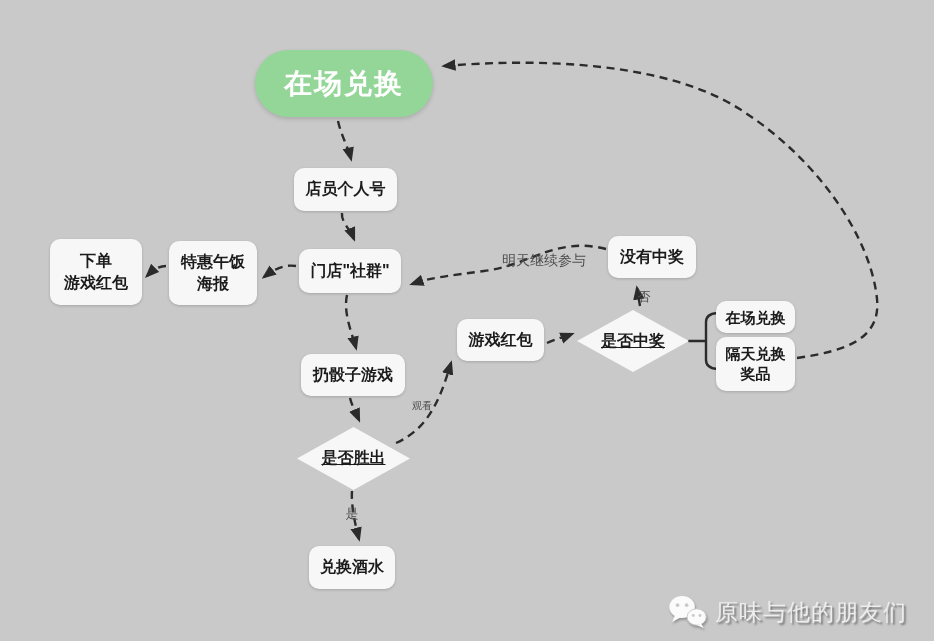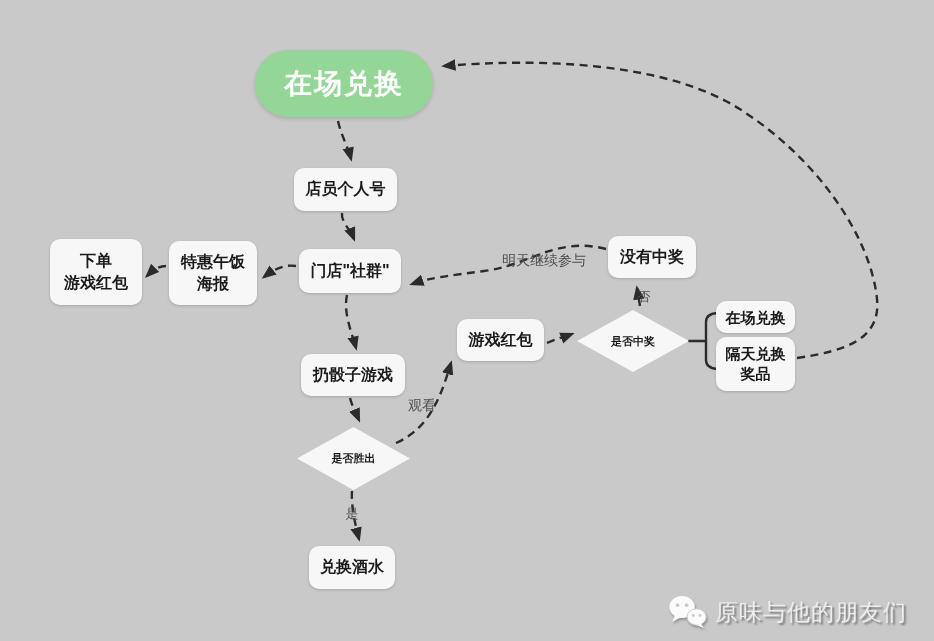--- a/index.html
+++ b/index.html
@@ -73,39 +73,40 @@
   .node-noprize   { left: 608px; top: 236px; width:  88px; height: 42px; }
   .node-onsite    { left: 716px; top: 301px; width:  79px; height: 32px; font-size: 15px; }
   .node-nextday   { left: 716px; top: 337px; width:  79px; height: 54px; font-size: 15px; line-height: 1.35; }
   .node-wine      { left: 309px; top: 546px; width:  86px; height: 43px; }
   .diamond {
     position: absolute;
     background: var(--node-fill);
     clip-path: polygon(50% 0, 100% 50%, 50% 100%, 0 50%);
     color: var(--node-text);
     font-weight: 700;
-    font-size: 11px;
+    font-size: 16px;
     display: flex;
     align-items: center;
     justify-content: center;
     text-align: center;
+    text-decoration: underline;
   }
   .diamond-win   { left: 297px; top: 427px; width: 113px; height: 63px; }
   .diamond-prize { left: 577px; top: 310px; width: 112px; height: 62px; }
   .edge-label {
     position: absolute;
     transform: translate(-50%, -50%);
     font-size: 13px;
     font-weight: 400;
     color: var(--edge-label-text);
     white-space: nowrap;
   }
   .label-tomorrow { left: 508px; top: 261px; font-size: 14px; margin-left: 36px; }
   .label-no       { left: 644px; top: 297px; }
-  .label-watch    { left: 422px; top: 406px; font-size: 14px; }
+  .label-watch    { left: 422px; top: 406px; font-size: 10px; }
   .label-yes      { left: 352px; top: 514px; }
   .watermark {
     position: absolute;
     left: 668px; top: 594px;
     display: flex;
     align-items: center;
     gap: 7px;
   }
   .watermark-icon {
     width: 40px; height: 36px;

